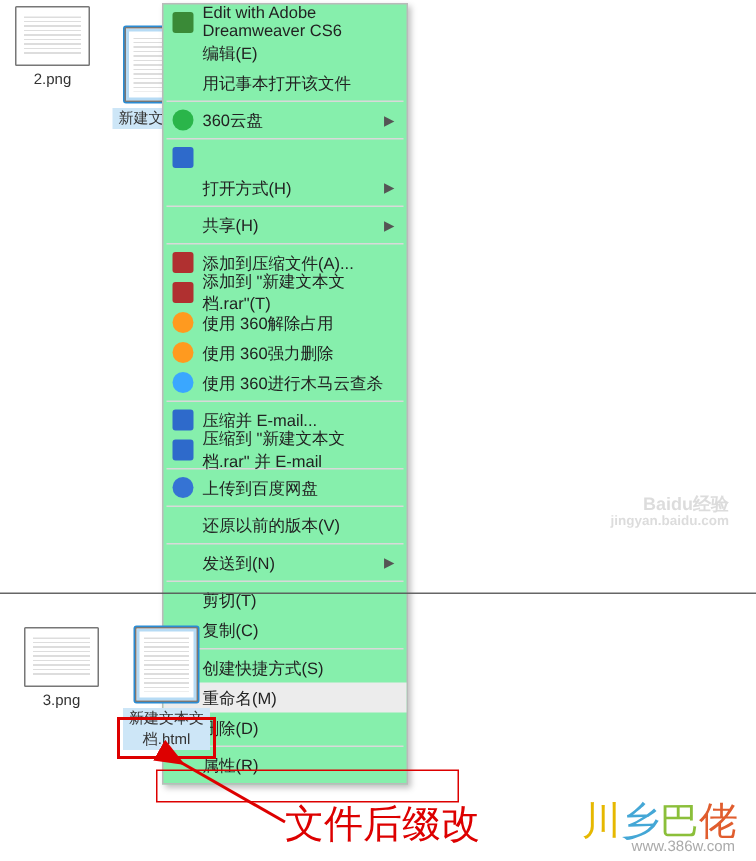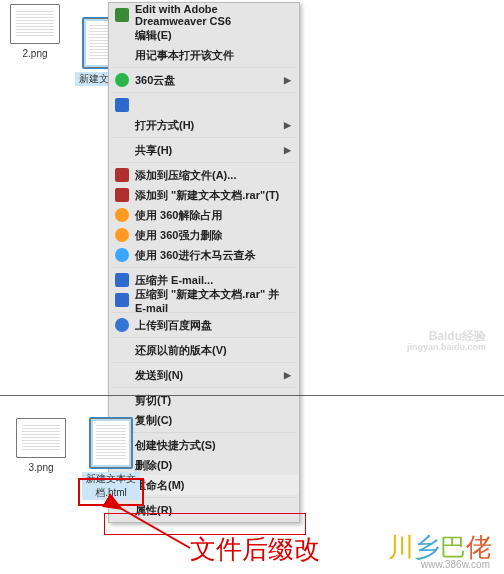--- a/index.html
+++ b/index.html
@@ -49,26 +49,25 @@
 
   .red-box-sel {
     position:absolute;
     border:2px solid #d00;
   }
 
   
   .menu {
     position:absolute;
     top:2px; left:108px;
-    width:192px;
-    background:#e5e5e5;
+    width:164px;
+    background:#86efac;
     border:1px solid #bababa;
     box-shadow:2px 2px 4px rgba(0,0,0,.25);
     padding:2px 0;
-    font-weight:bold;
   }
   .menu .item {
     height:20px;
     display:flex;
     align-items:center;
     padding:0 14px 0 26px;
     position:relative;
     cursor:default;
     color:#222;
   }
@@ -251,25 +250,25 @@
     <div class="item">
       <span>剪切(T)</span>
     </div>
     <div class="item">
       <span>复制(C)</span>
     </div>
     <div class="sep"></div>
     <div class="item">
       <span>创建快捷方式(S)</span>
     </div>
-    <div class="item">
-      <span>删除(D)</span>
-    </div>
     <div class="item" style="background: rgb(236, 236, 236);">
       <span>重命名(M)</span>
+    </div>
+    <div class="item">
+      <span>删除(D)</span>
     </div>
     <div class="sep"></div>
     <div class="item">
       <span>属性(R)</span>
     </div>
   </div>
 
 <div class="red-menu-box" id="redMenuBox" style="left: 104px; top: 513px; width: 202px; height: 22px;"></div>
 
 <div class="wm" style="right:18px; top:328px;">Baidu经验</div>

